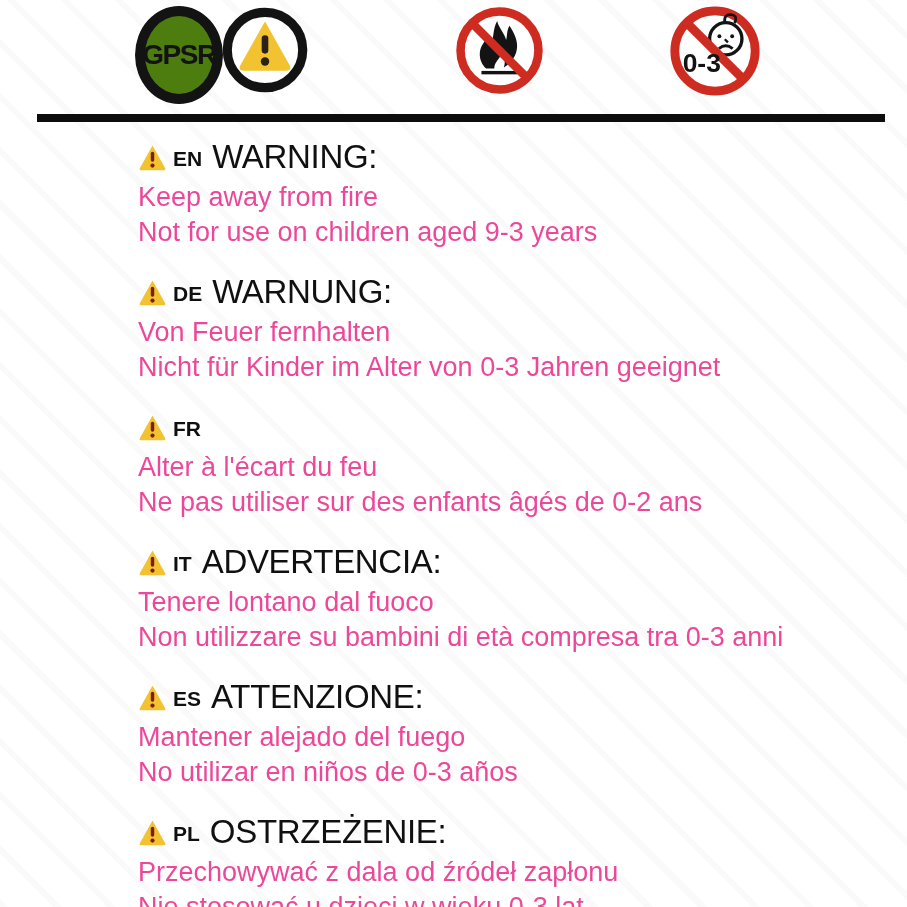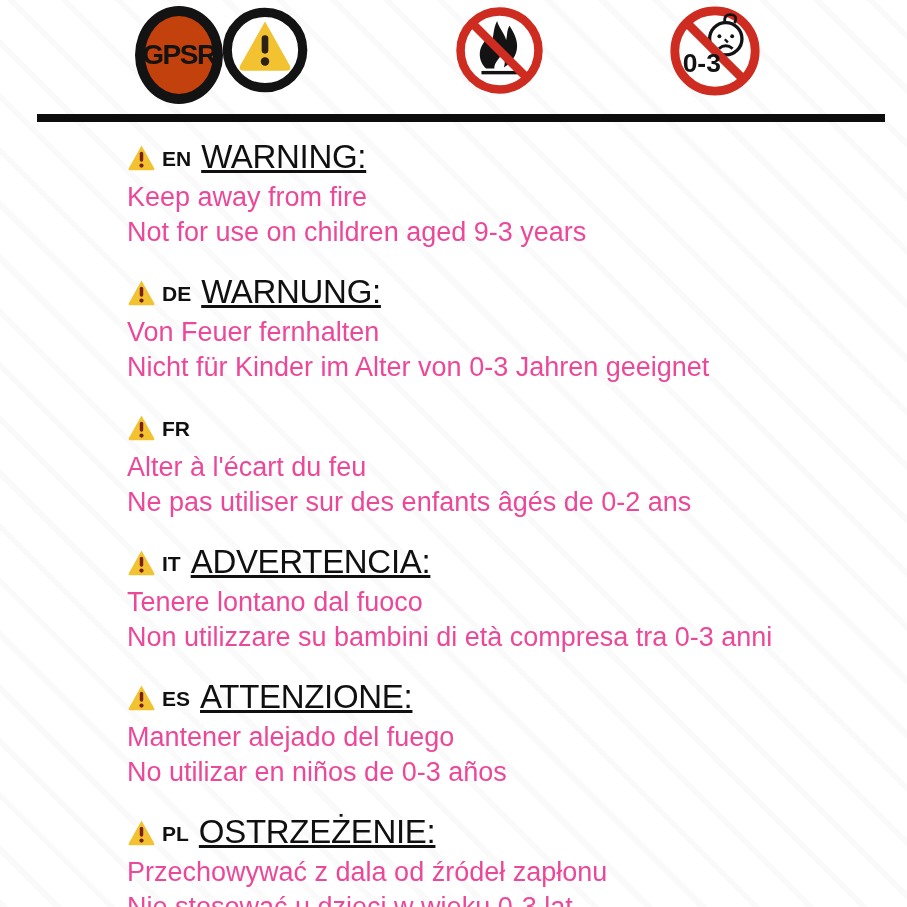--- a/index.html
+++ b/index.html
@@ -17,51 +17,50 @@
     background:repeating-linear-gradient(45deg,
       rgba(120,120,120,0.04) 0 6px,
       rgba(255,255,255,0) 6px 38px);
     pointer-events:none;
   }
   .icon-row{position:absolute;top:0;left:0;width:907px;height:104px;}
   .badge{position:absolute;}
   .gpsr-circle{
     left:135px;top:6px;width:68px;height:78px;
     border:10px solid #131313;border-radius:50%;
-    background:#c2410c;
+    background:#4d7c0f;
     display:flex;align-items:center;justify-content:center;
     z-index:1;
   }
   .gpsr-text{
     font-weight:bold;font-size:28px;letter-spacing:-1.5px;color:#131313;
   }
   .tri-circle{left:219px;top:4px;z-index:2;}
   .fire-circle{left:452px;top:3px;}
   .baby-circle{left:666px;top:2px;}
   .divider{
     position:absolute;left:37px;top:114px;width:848px;height:8px;
     background:#0d0d0d;
   }
   .content{
     position:absolute;left:127px;top:136px;right:30px;
   }
-  .warn-section{margin:0 0 21px 0;}
+  .warn-section{margin:0 0 21px 11px;}
   .warn-head{
     display:flex;align-items:center;gap:5px;
     height:42px;margin-bottom:2px;
   }
   .warn-head .small-tri{flex:0 0 auto;margin-right:1px;}
   .lang-code{
     font-weight:bold;font-size:21px;letter-spacing:0;color:#101010;
     padding-top:3px;
   }
   .warn-title{
     font-size:33px;letter-spacing:-0.3px;color:#101010;margin-left:5px;
     white-space:nowrap;
-    text-decoration:underline;
   }
   .warn-line{
     margin:0;font-size:27px;line-height:35px;color:#ec4899;white-space:nowrap;
   }
 </style>
 </head>
 <body>
 
 <div class="watermark-layer"></div>
 

